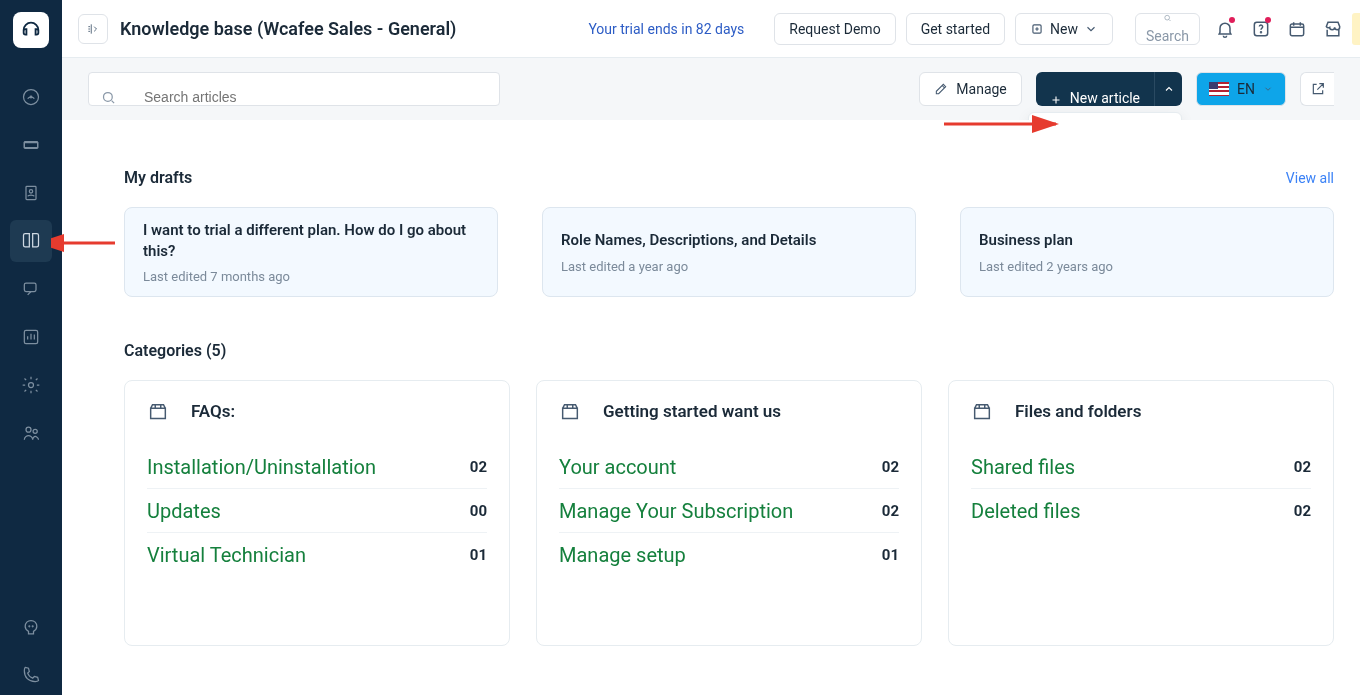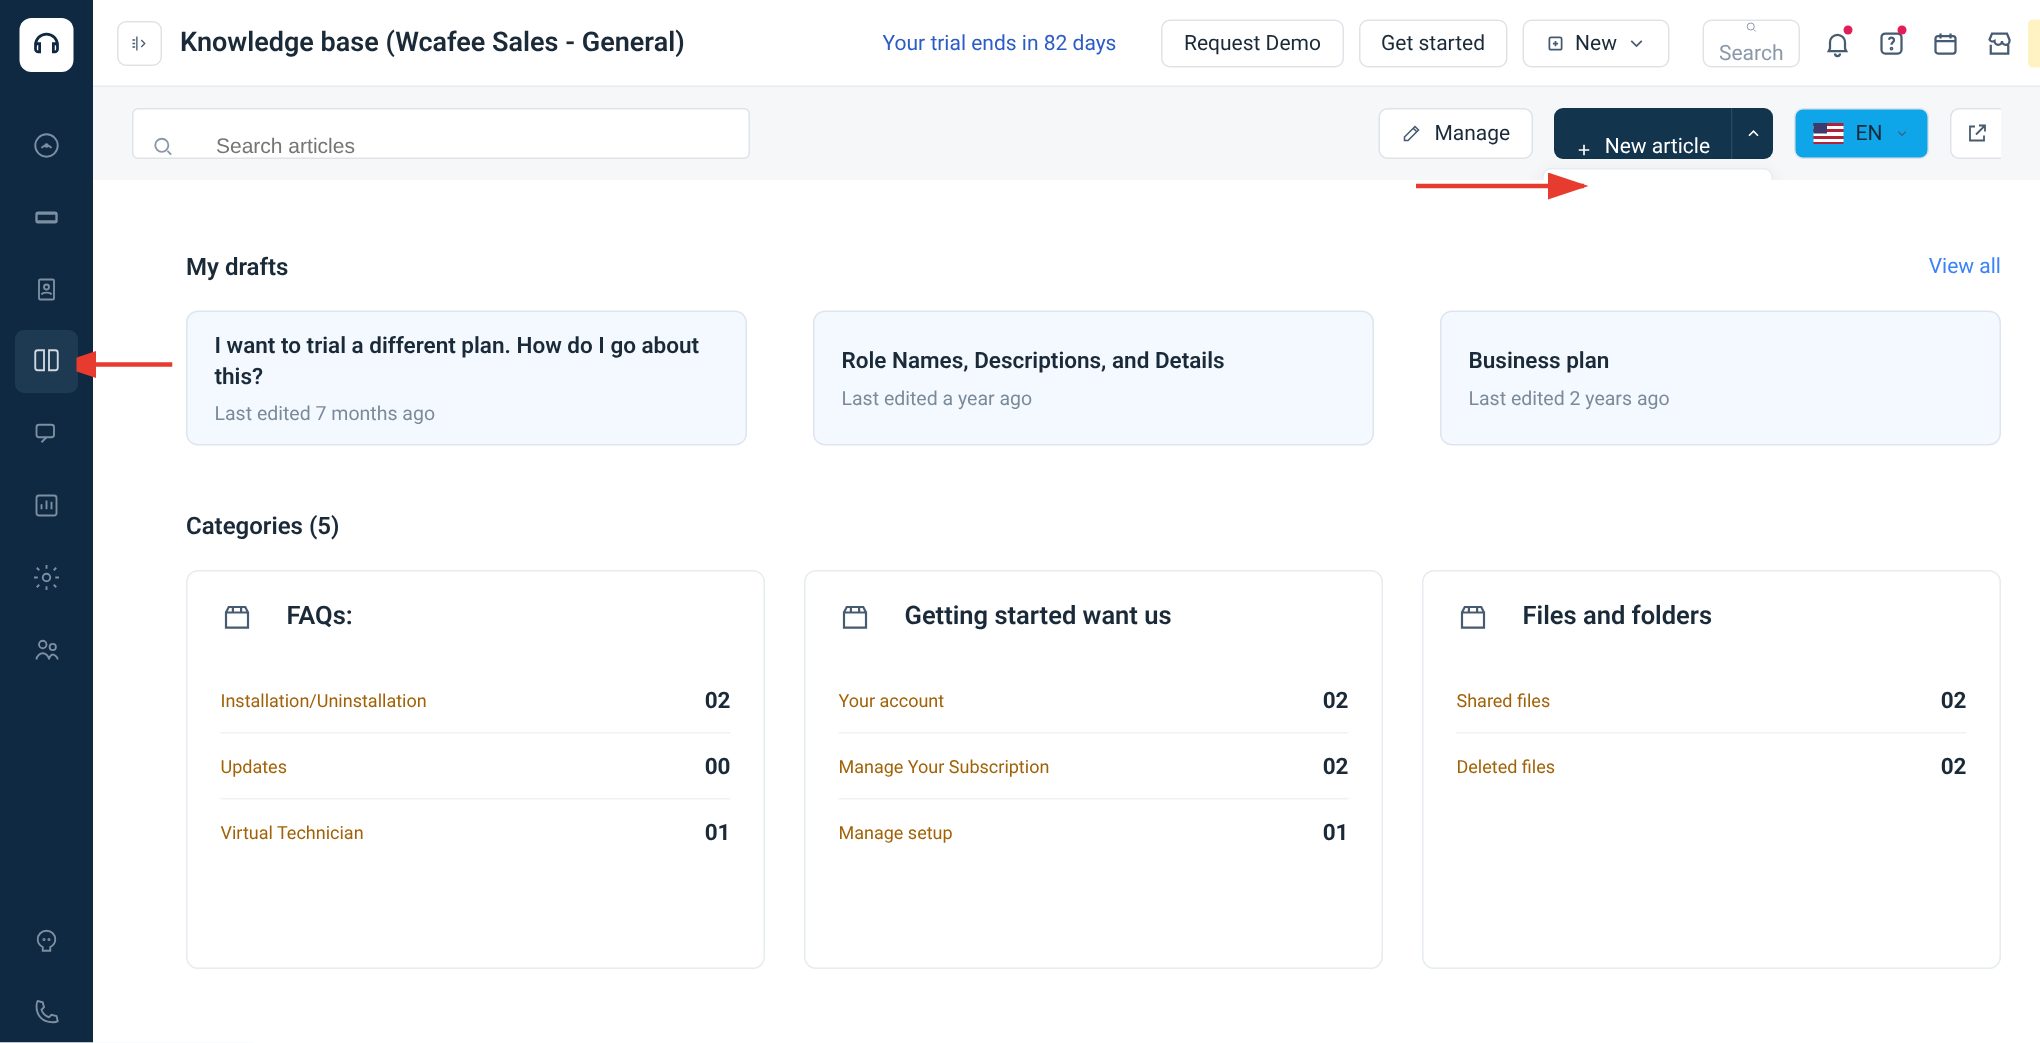--- a/index.html
+++ b/index.html
@@ -238,21 +238,21 @@
   .cat-title { display: flex; align-items: flex-start; gap: 22px; margin-bottom: 22px; }
   .cat-title-text { font-size: 17px; font-weight: 600; color: #1b2a38; }
   .cat-title svg { width: 22px; height: 22px; stroke: #465a70; fill: none; stroke-width: 1.6; }
   .folder-row {
     display: flex; align-items: center;
     height: 44px;
     border-bottom: 1px solid #eef2f5;
     cursor: pointer;
   }
   .folder-row:last-child { border-bottom: none; }
-  .folder-name { font-size: 12px; color: #a16207; }
+  .folder-name { font-size: 20px; color: #15803d; }
   .folder-count { margin-left: auto; font-size: 15px; font-weight: 700; color: #1b2a38; }
 
   .arrow-anno {
     position: absolute;
     pointer-events: none;
   }
   .arrow1 { left: 51px; top: 232px; width: 64px; height: 22px; }
   .arrow2 { left: 944px; top: 112px; width: 120px; height: 24px; }
   .arrow-anno svg { width: 100%; height: 100%; }
 </style>

